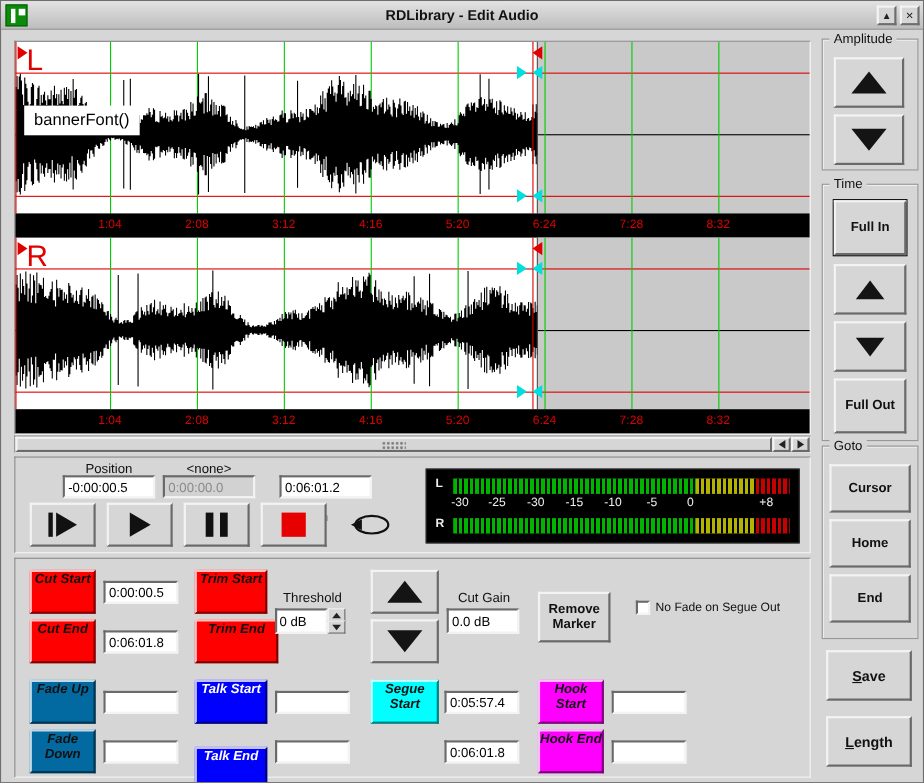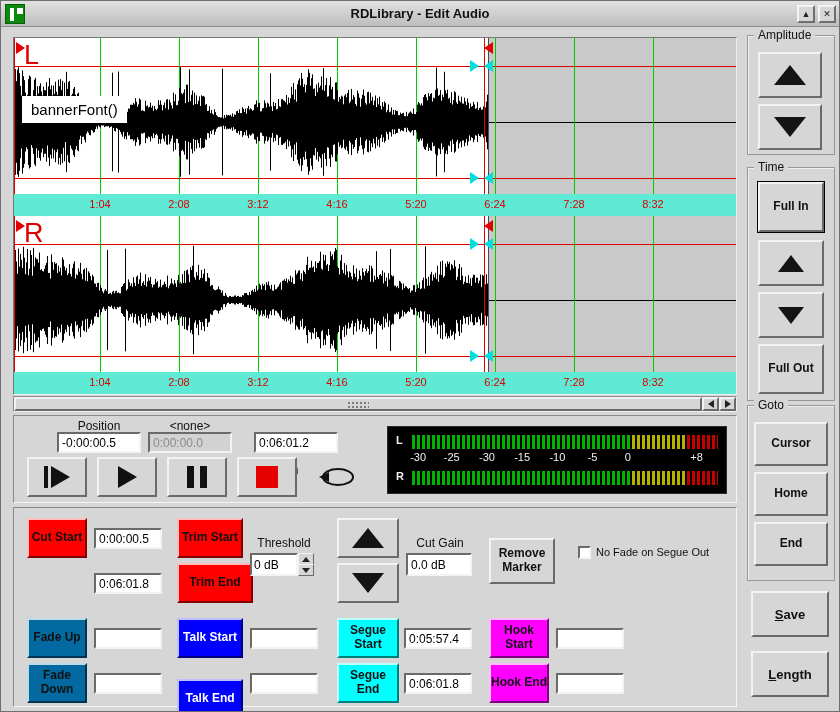--- a/index.html
+++ b/index.html
@@ -18,21 +18,21 @@
     border:2px solid;border-color:#f3f3f3 #6e6e6e #6e6e6e #f3f3f3;
     display:flex;align-items:center;justify-content:center;font-size:9px;line-height:1;color:#222;}
 
   
   .btn3d{position:absolute;background:#d6d6d6;border:2px solid;
     border-color:#f3f3f3 #6a6a6a #6a6a6a #f3f3f3;
     display:flex;align-items:center;justify-content:center;}
   .btn-label{font-weight:bold;font-size:12px;color:#111;text-align:center;line-height:1.15;}
   .colorbtn{position:absolute;border:2px solid;
     border-color:rgba(255,255,255,.75) rgba(0,0,0,.5) rgba(0,0,0,.5) rgba(255,255,255,.75);
-    display:flex;align-items:center;justify-content:center;}
+    display:flex;align-items:flex-start;justify-content:center;font-style:italic;}
   .c-red{background:#ff0000;} .c-yellow{background:#0369a1;}
   .c-blue{background:#0000ff;} .c-blue .btn-label{color:#fff;}
   .c-cyan{background:#00ffff;} .c-magenta{background:#ff00ff;}
   .field{position:absolute;height:21px;background:#fff;border:2px solid;
     border-color:#6a6a6a #f3f3f3 #f3f3f3 #6a6a6a;font-size:12px;font-family:inherit;
     padding:0 3px;color:#000;outline:none;}
   .field.dim{background:#d2d2d2;color:#8b8b8b;}
   .frame{position:absolute;border:1px solid;border-color:#8a8a8a #f5f5f5 #f5f5f5 #8a8a8a;background:#d6d6d6;}
   .group{position:absolute;border:1px solid #979797;box-shadow:inset 1px 1px 0 #f0f0f0;}
   .group-title{position:absolute;top:-8px;left:6px;background:#d6d6d6;padding:0 4px;font-size:12px;color:#111;}
@@ -53,21 +53,21 @@
   .channel{position:absolute;left:0;width:722px;height:178px;}
   .gray-region{position:absolute;left:475px;top:0;width:247px;height:156px;background:#c9c9c9;}
   .amp{position:absolute;left:0;width:722px;height:1px;background:#e00000;}
   .cl{position:absolute;left:0;width:722px;height:1px;background:#000;top:84px;}
   .gl{position:absolute;top:0;width:1px;height:156px;background:#00cc00;}
   .wave-svg{position:absolute;left:0;top:0;}
   .eof-line{position:absolute;left:474px;top:0;width:1px;height:156px;background:#4a4a4a;}
   .vred{position:absolute;top:0;width:1px;height:156px;background:#e00000;}
   .ch-label{position:absolute;left:10px;top:2px;color:#e00000;font-size:27px;}
   .banner{position:absolute;left:8px;top:58px;background:#fff;color:#000;font-size:15px;padding:5px 9px;white-space:nowrap;}
-  .strip{position:absolute;left:0;top:156px;width:722px;height:22px;background:#5eead4;text-decoration:underline;}
+  .strip{position:absolute;left:0;top:156px;width:722px;height:22px;background:#000000;text-decoration:underline;}
   .tick{position:absolute;top:4px;width:44px;text-align:center;font-size:11px;color:#dd0000;}
   .tri{position:absolute;width:0;height:0;border-top:6px solid transparent;border-bottom:6px solid transparent;}
   .tri.rp{border-left:9px solid currentColor;}
   .tri.lp{border-right:9px solid currentColor;}
   .mk-red{color:#e00000;} .mk-cyan{color:#00dede;}
 
   
   .hscroll{position:absolute;left:12px;top:395px;width:724px;height:16px;background:#b9b9b9;
     border:1px solid;border-color:#8a8a8a #f0f0f0 #f0f0f0 #8a8a8a;}
   .hs-slider{position:absolute;left:0;top:0;width:688px;height:14px;background:#d6d6d6;
@@ -268,20 +268,23 @@
       <div class="m-row" style="top:44px;"></div>
     </div>
   </div>
 
   <div class="frame" style="left:12px;top:506px;width:724px;height:200px;">
 
     <div class="colorbtn c-red" style="left:13px;top:10px;width:60px;height:40px;">
       <span class="btn-label">Cut Start</span>
     </div>
     <input class="field" style="left: 80px; top: 20px; width: 68px;" value="0:00:00.5">
+    <div class="colorbtn c-red" style="left:13px;top:55px;width:60px;height:40px;">
+      <span class="btn-label">Cut End</span>
+    </div>
     <input class="field" style="left: 80px; top: 65px; width: 68px;" value="0:06:01.8">
 
     <div class="colorbtn c-red" style="left:163px;top:10px;width:66px;height:40px;">
       <span class="btn-label">Trim Start</span>
     </div>
     <div class="colorbtn c-red" style="left:163px;top:55px;width:76px;height:40px;">
       <span class="btn-label">Trim End</span>
     </div>
     <div class="t-label" style="left:236px;top:28px;width:68px;">Threshold</div>
     <div class="spinbox" style="left:236px;top:45px;">
@@ -325,23 +328,20 @@
     <input class="field" style="left: 236px; top: 120px; width: 68px;" value="">
     <div class="colorbtn c-blue" style="left:163px;top:171px;width:66px;height:40px;">
       <span class="btn-label">Talk End</span>
     </div>
     <input class="field" style="left: 236px; top: 165px; width: 68px;" value="">
 
     <div class="colorbtn c-cyan" style="left:323px;top:110px;width:62px;height:40px;">
       <span class="btn-label">Segue Start</span>
     </div>
     <input class="field" style="left: 390px; top: 120px; width: 68px;" value="0:05:57.4">
-    <div class="colorbtn c-cyan" style="left:323px;top:155px;width:62px;height:40px;">
-      <span class="btn-label">Segue End</span>
-    </div>
     <input class="field" style="left: 390px; top: 165px; width: 68px;" value="0:06:01.8">
 
     <div class="colorbtn c-magenta" style="left:475px;top:110px;width:60px;height:40px;">
       <span class="btn-label">Hook Start</span>
     </div>
     <input class="field" style="left: 542px; top: 120px; width: 68px;" value="">
     <div class="colorbtn c-magenta" style="left:475px;top:155px;width:60px;height:40px;">
       <span class="btn-label">Hook End</span>
     </div>
     <input class="field" style="left: 542px; top: 165px; width: 68px;" value="">

